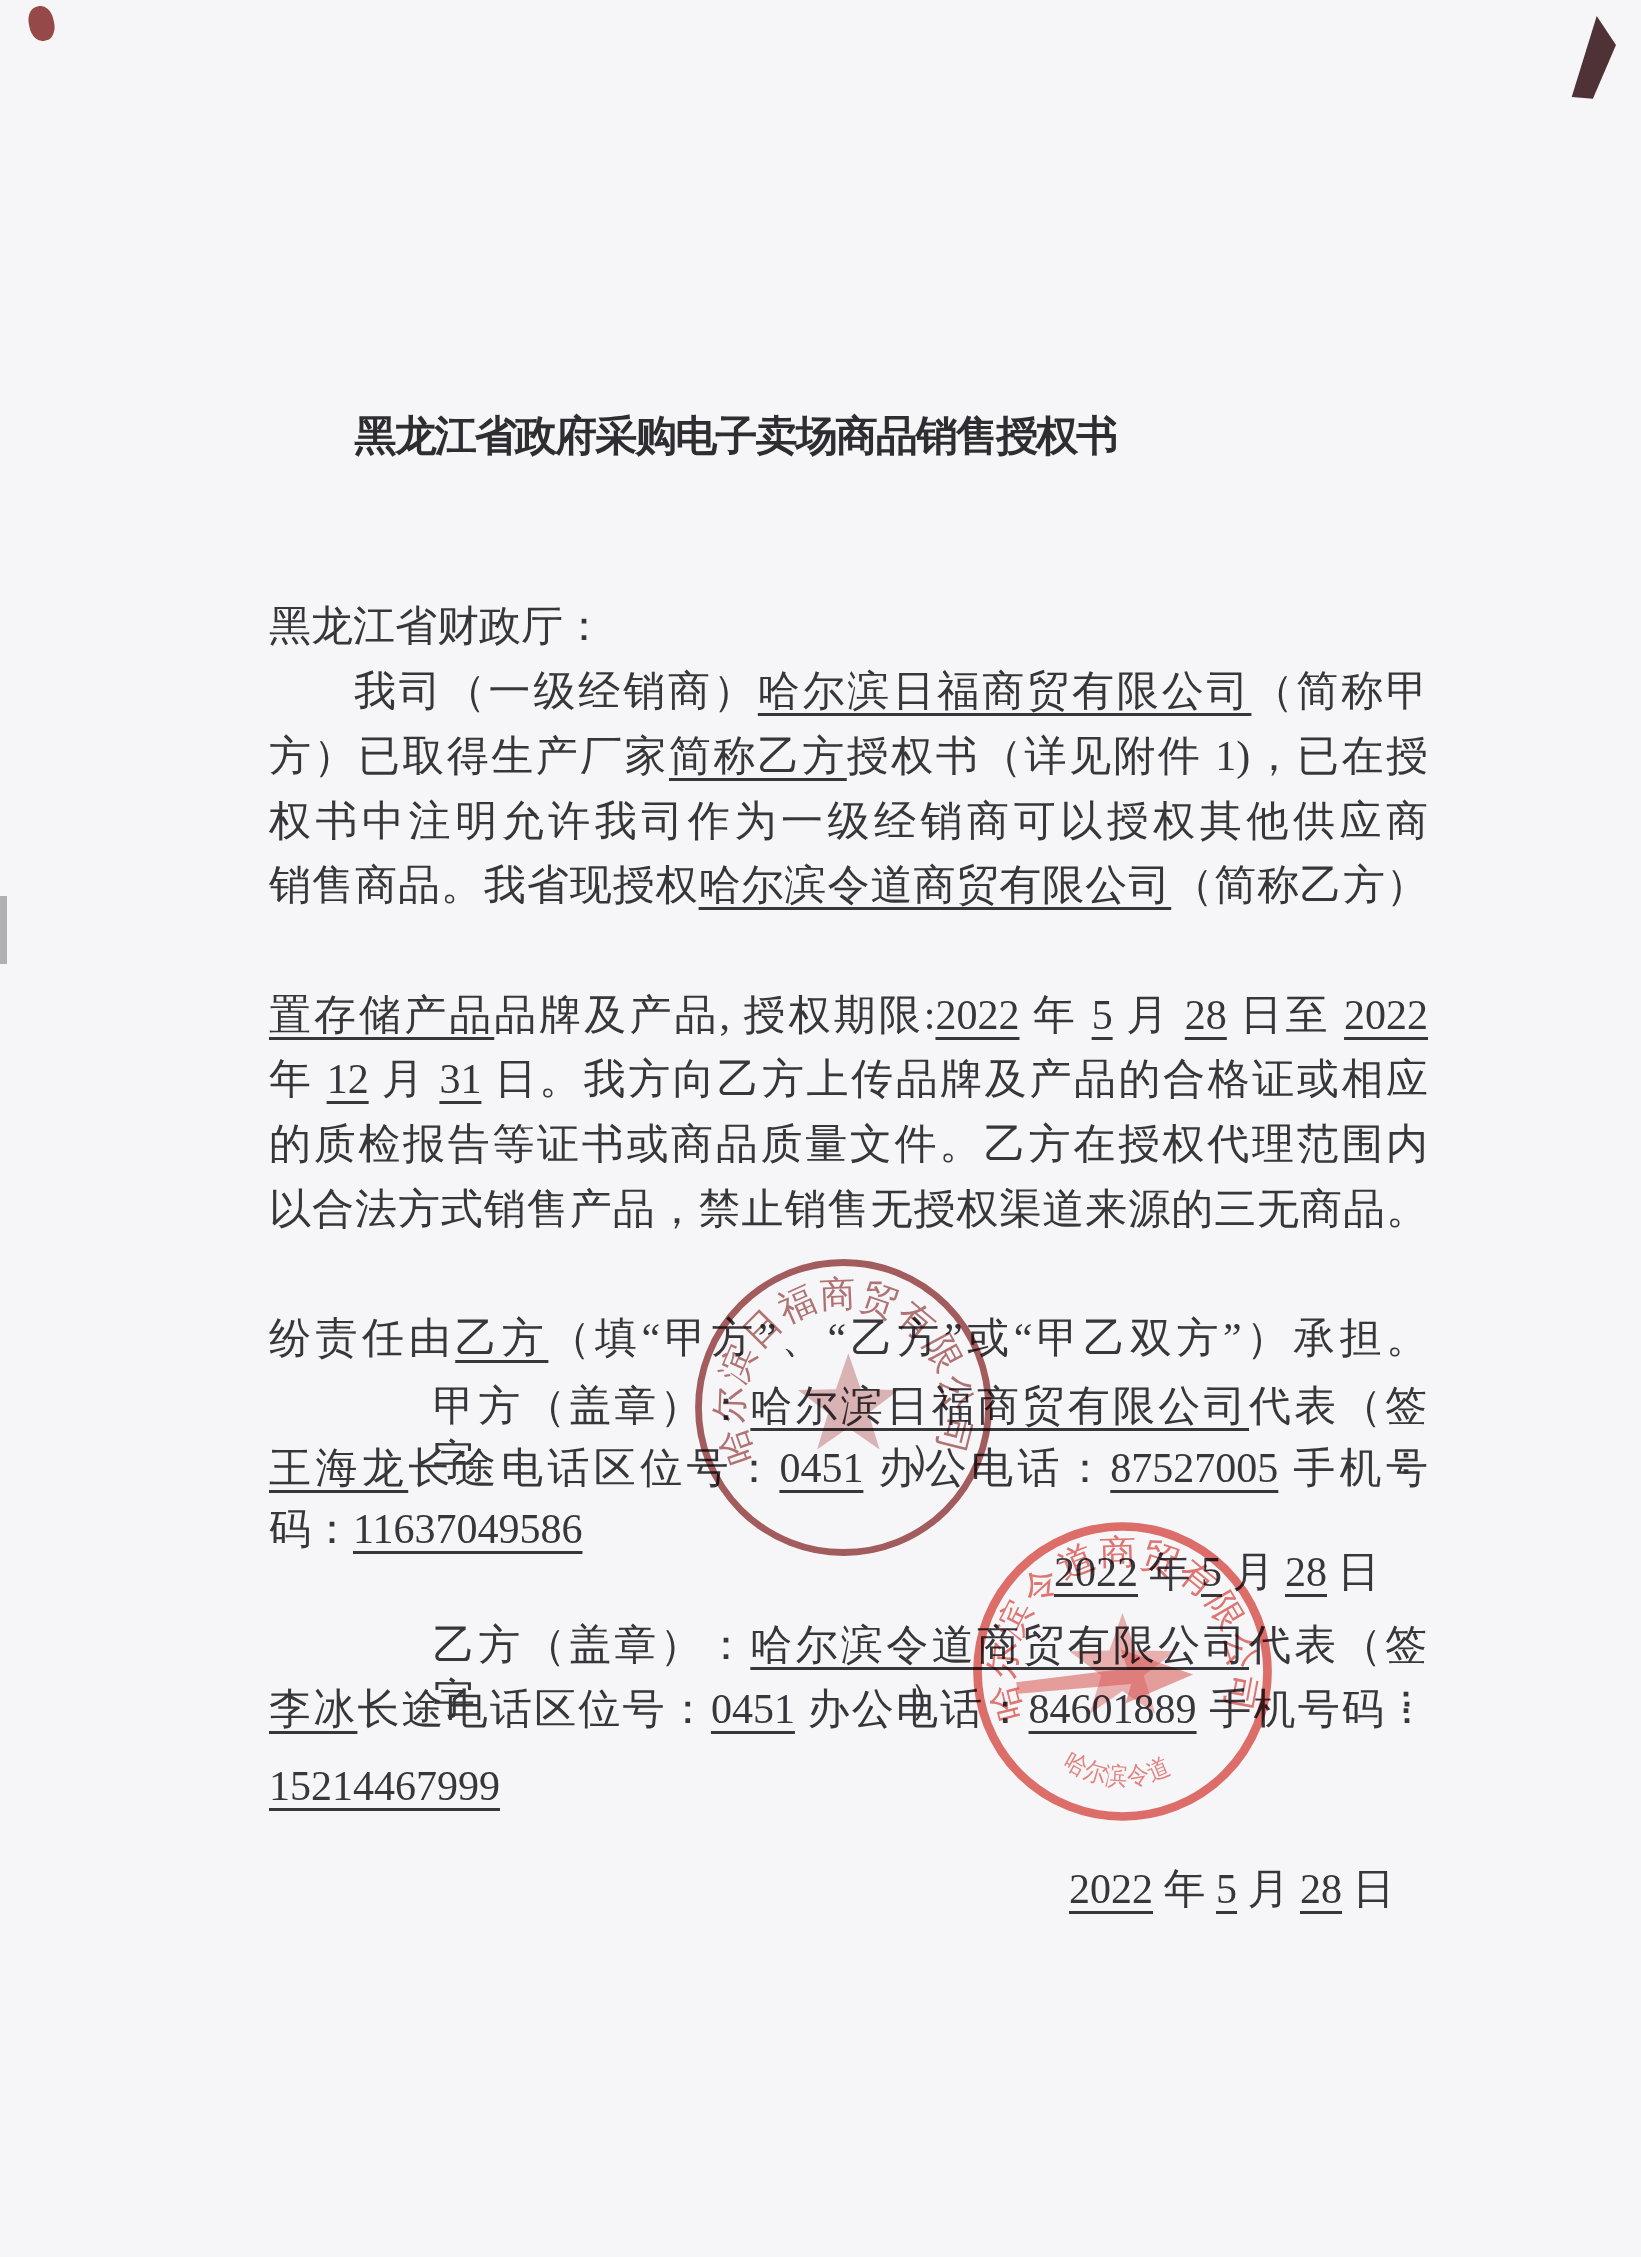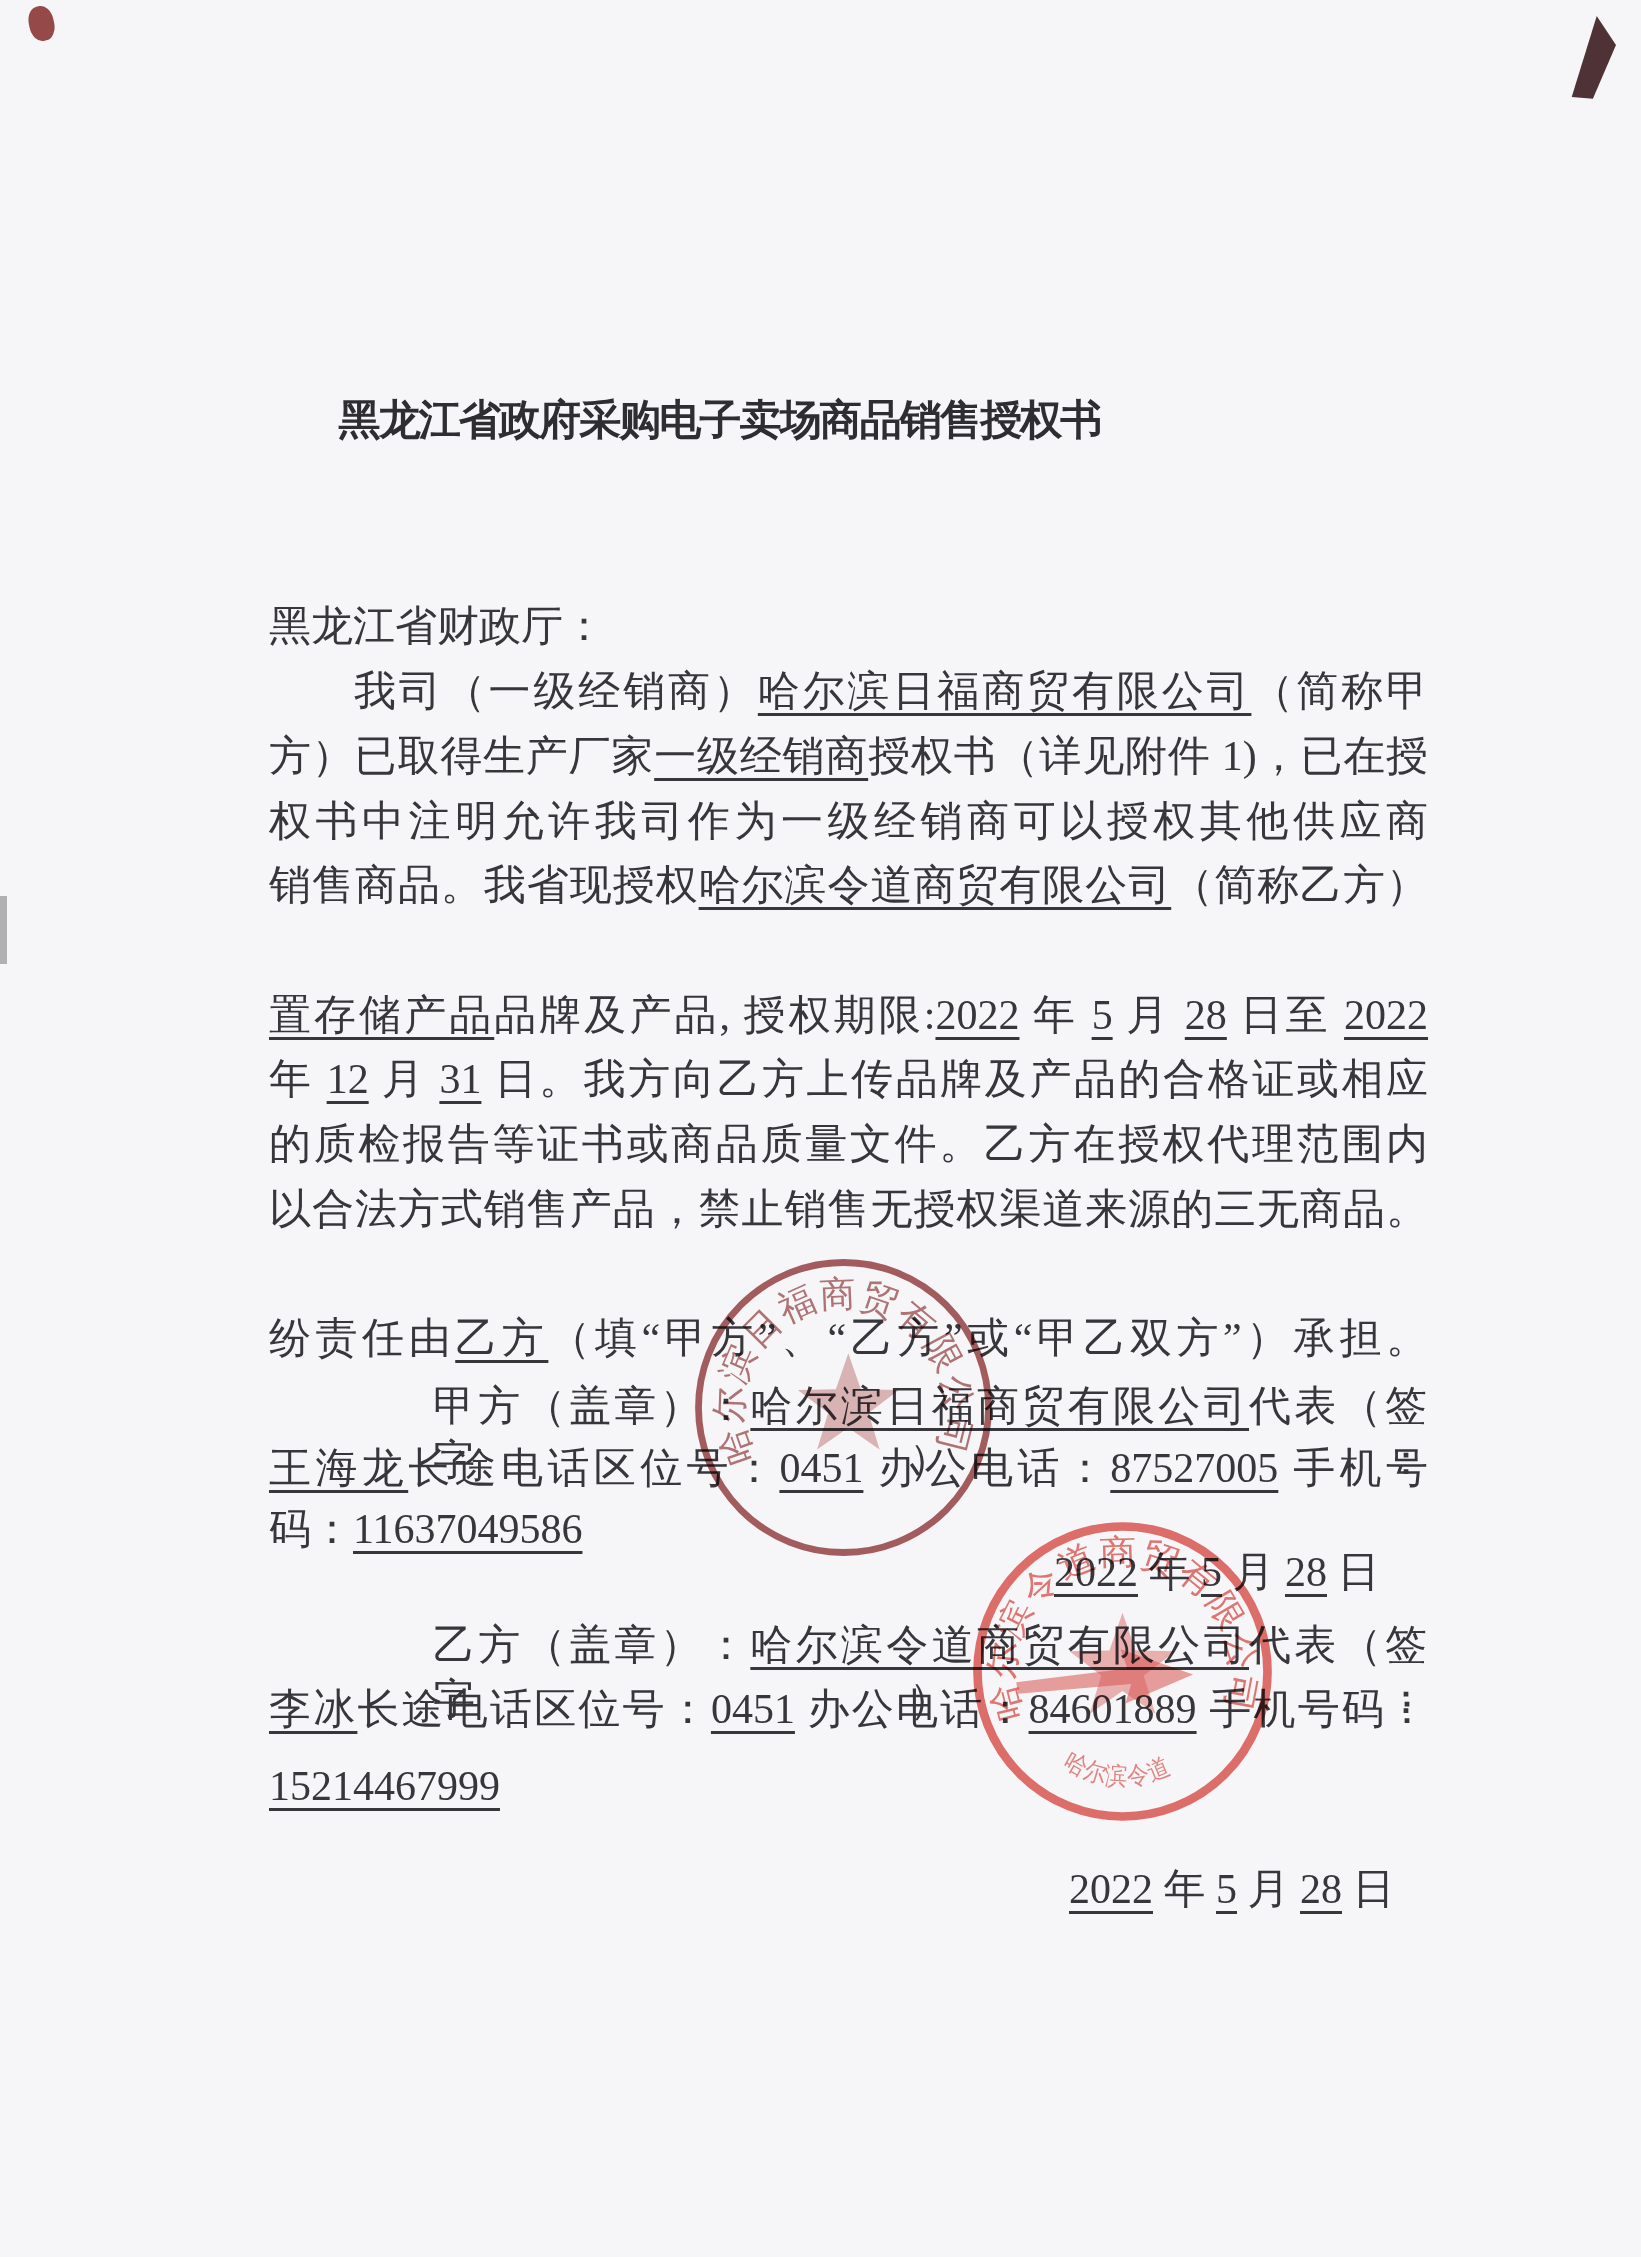--- a/index.html
+++ b/index.html
@@ -2,21 +2,21 @@
 <html><head>
 <meta charset="utf-8">
 <style>
   html,body{margin:0;padding:0;background:#e9e9ec;}
   .doc{
     position:relative;width:1641px;height:2257px;margin:0 auto;
     background:#f6f6f8;overflow:hidden;
     font-family:"Liberation Serif", serif;color:#36363b;
   }
   .title{
-    position:absolute;top:392px;left:145px;width:1149px;margin:0;
+    position:absolute;top:392px;left:145px;width:1149px;margin:16px;
     text-align:center;font-size:42px;font-weight:bold;letter-spacing:-1.9px;
     color:#2d2d32;font-family:"Liberation Sans", sans-serif;
   }
   .line{
     position:absolute;left:241px;width:1159px;
     font-size:42px;line-height:54px;color:#36363b;margin-left:28px;
   }
   .para{text-align:justify;text-align-last:justify;}
   .indent1{text-indent:85px;}
   .sig{padding-left:164px;width:994px;text-align:justify;text-align-last:justify;}
@@ -45,21 +45,21 @@
   <svg class="mark-tr" width="77" height="92" viewBox="0 0 80 95">
     <path d="M8,90 L34,6 L54,36 L30,92 Z" fill="#46272a" opacity="0.95"></path>
   </svg>
   <div class="mark-left"></div>
 
   <h1 class="title">黑龙江省政府采购电子卖场商品销售授权书</h1>
 
   <div class="line" style="top:599px">黑龙江省财政厅：</div>
 
   <div class="line para indent1" style="top:664px"><span>我司（一级经销商）</span><span class="u">哈尔滨日福商贸有限公司</span><span>（简称甲</span></div>
-  <div class="line para" style="top:729px"><span>方）已取得生产厂家</span><span class="u">一级经销商</span><span>授权书（详见附件 1)，已在授</span></div>
+  <div class="line para" style="top:729px"><span>方）已取得生产厂家</span><span class="u">简称乙方</span><span>授权书（详见附件 1)，已在授</span></div>
   <div class="line para" style="top:794px"><span>权书中注明允许我司作为一级经销商可以授权其他供应商</span></div>
   <div class="line para" style="top:858px"><span>销售商品。我省现授权</span><span class="u">哈尔滨令道商贸有限公司</span><span>（简称乙方）</span></div>
   <div class="line para" style="top:988px"><span class="u">置存储产品</span><span>品牌及产品, 授权期限:</span><span class="u">2022</span><span> 年 </span><span class="u">5</span><span> 月 </span><span class="u">28</span><span> 日至 </span><span class="u">2022</span></div>
   <div class="line para" style="top:1052px"><span>年 </span><span class="u">12</span><span> 月 </span><span class="u">31</span><span> 日。我方向乙方上传品牌及产品的合格证或相应</span></div>
   <div class="line para" style="top:1117px"><span>的质检报告等证书或商品质量文件。乙方在授权代理范围内</span></div>
   <div class="line para" style="top:1182px"><span>以合法方式销售产品，禁止销售无授权渠道来源的三无商品。</span></div>
   <div class="line para" style="top:1311px"><span>纷责任由</span><span class="u">乙方</span><span>（填“甲方”、“乙方”或“甲乙双方”）承担。</span></div>
 
   <div class="line sig" style="top:1379px"><span>甲方（盖章）：</span><span class="u">哈尔滨日福商贸有限公司</span><span>代表（签字）：</span></div>
   <div class="line para" style="top:1441px"><span class="u">王海龙</span><span>长途电话区位号：</span><span class="u">0451</span><span> 办公电话：</span><span class="u">87527005</span><span> 手机号</span></div>

